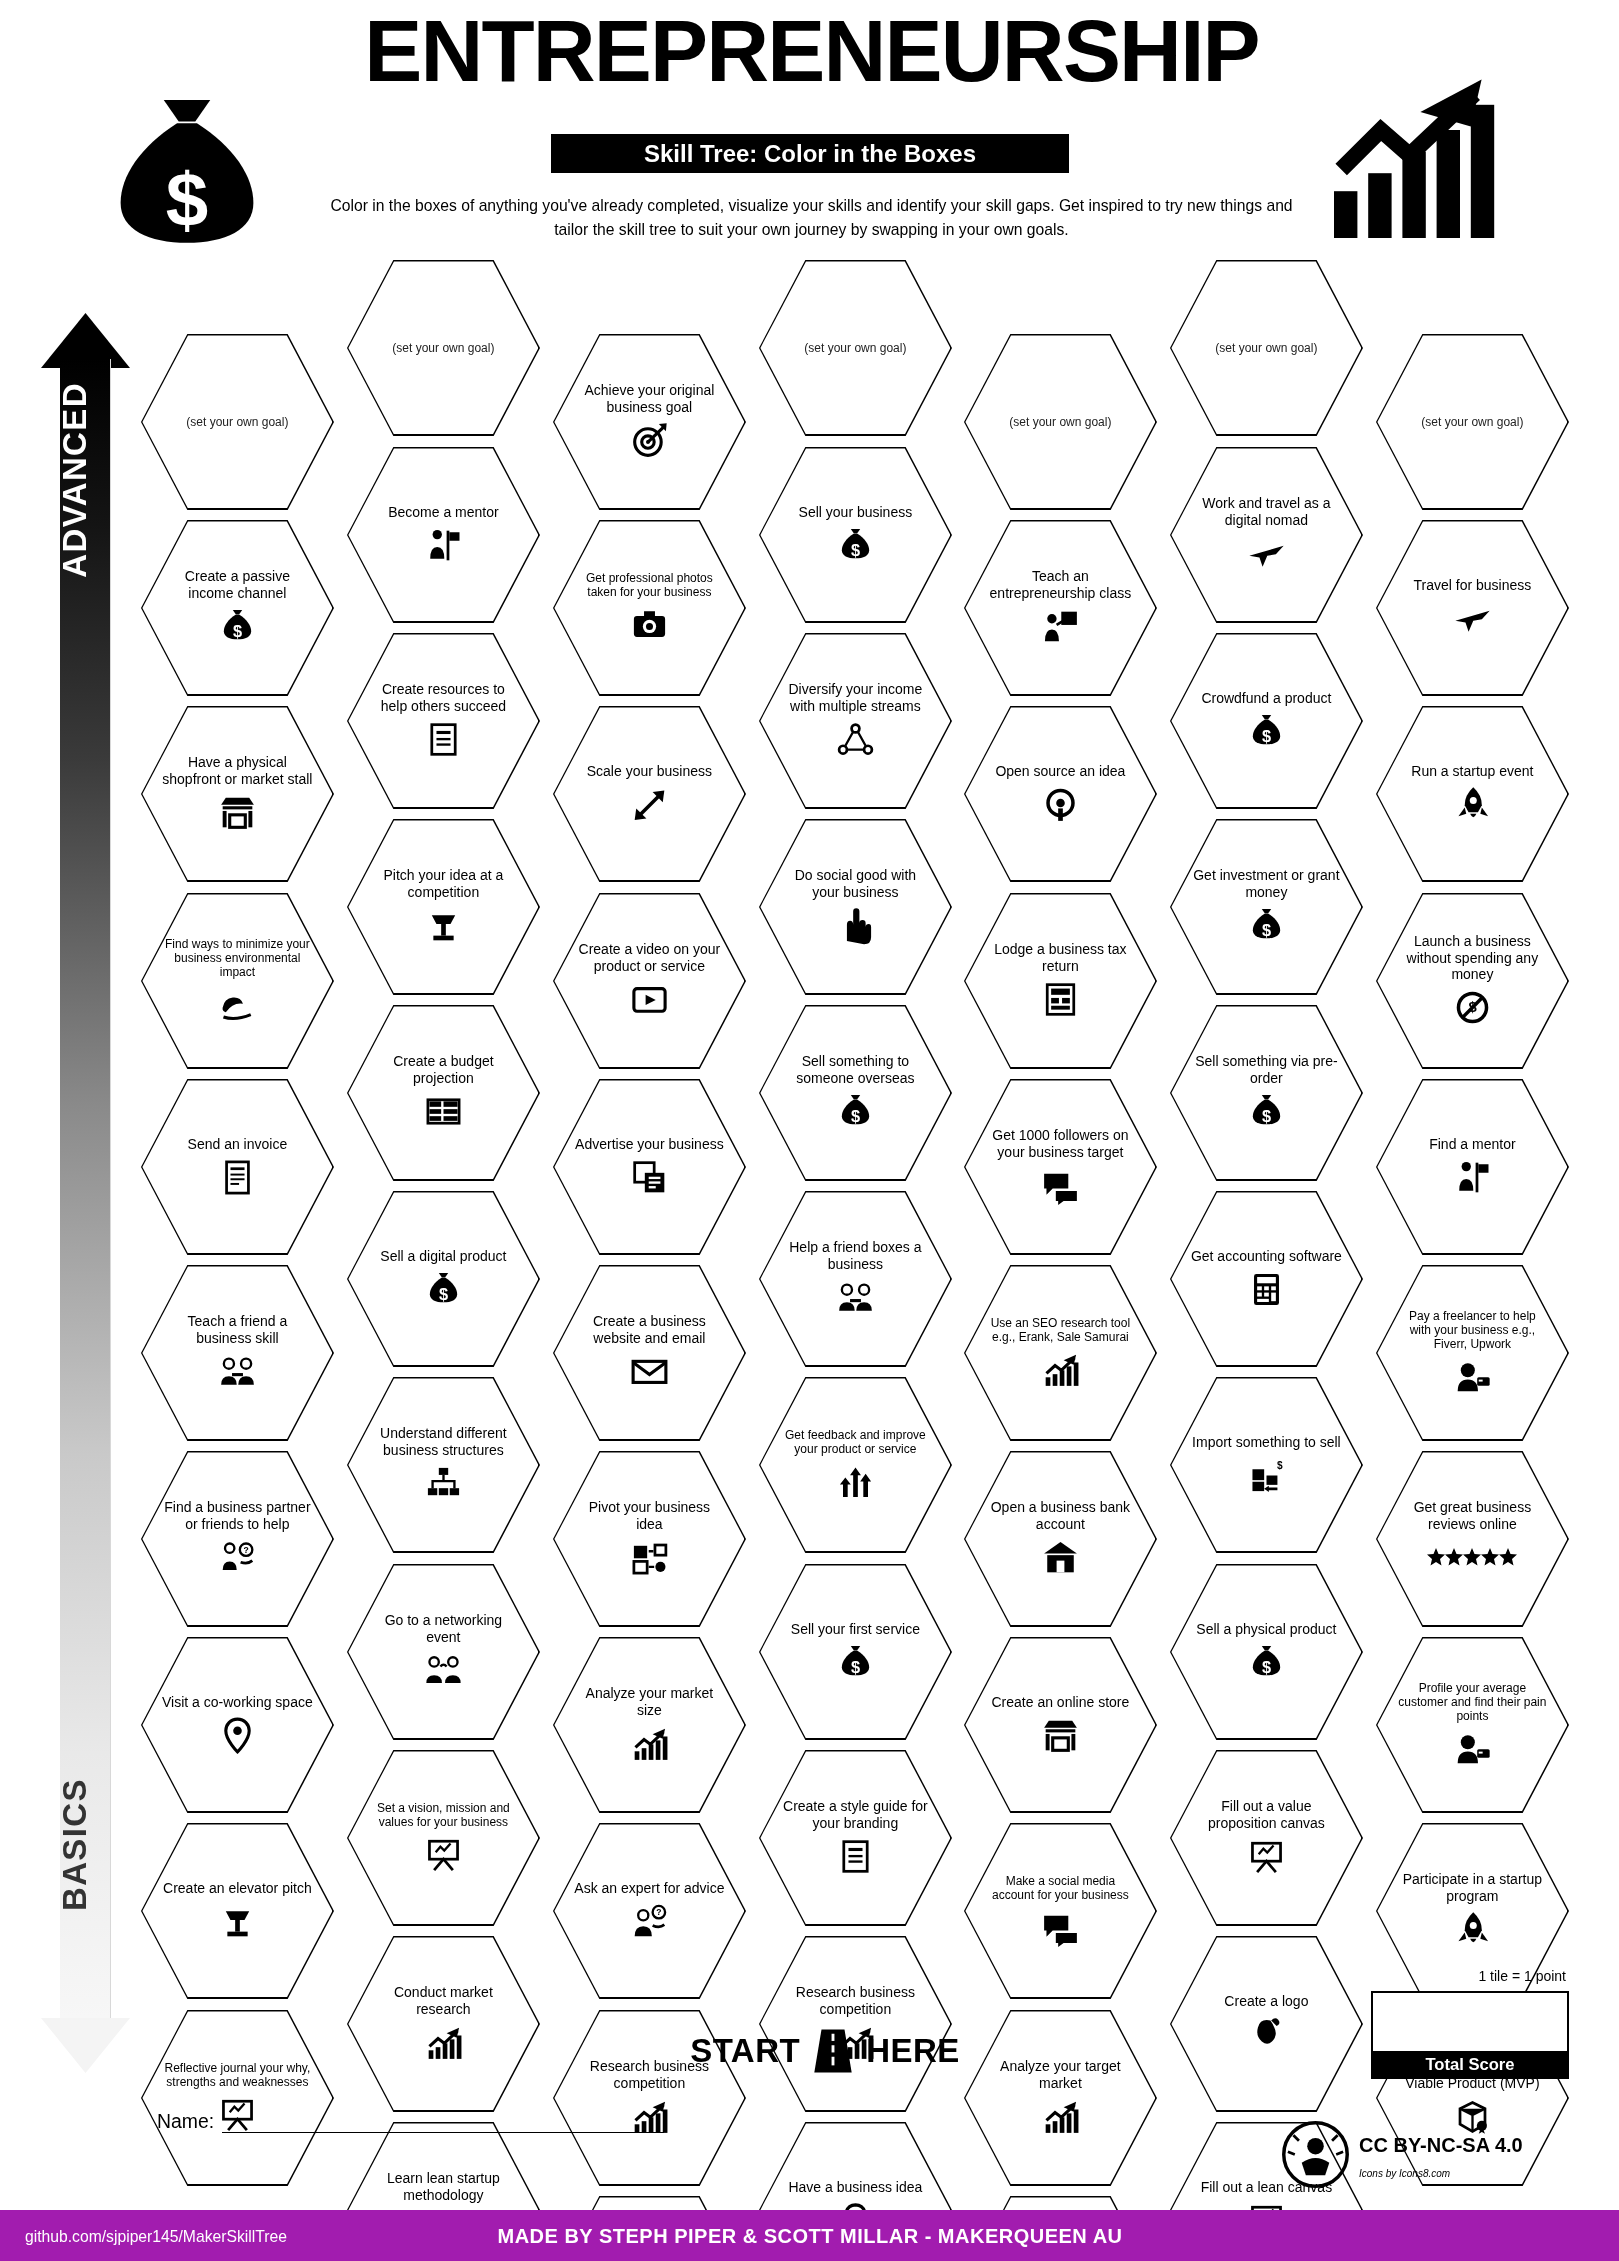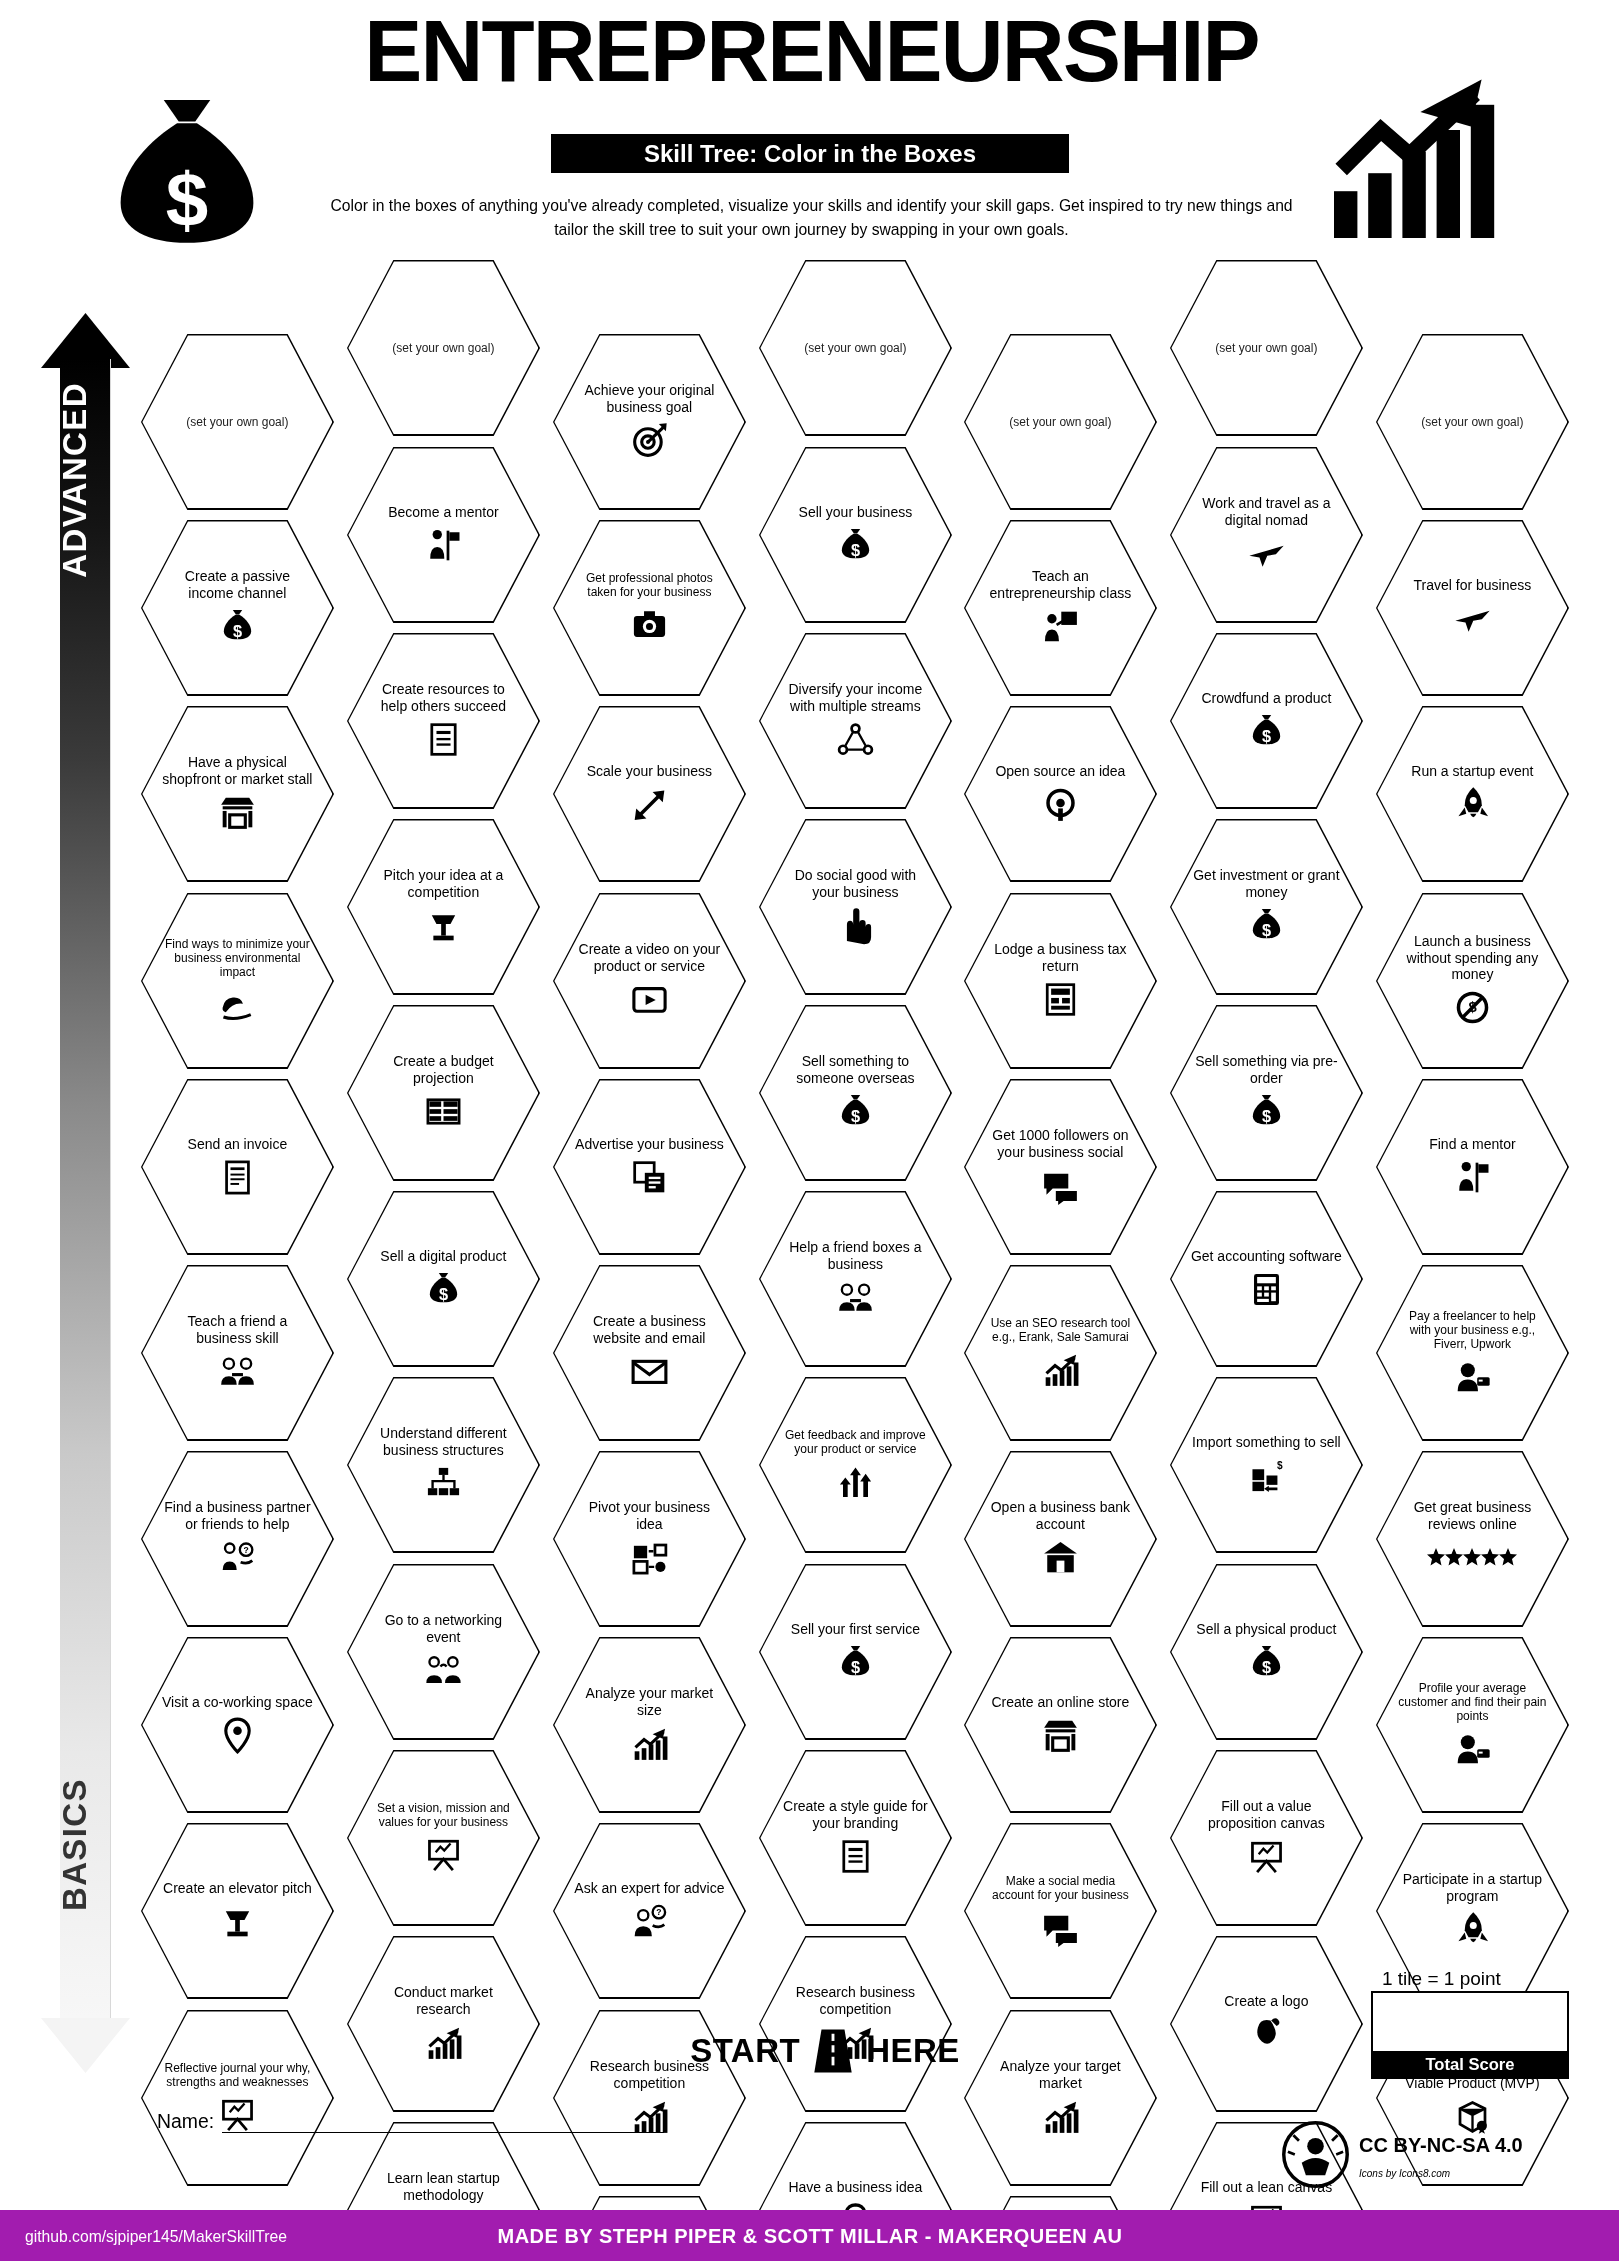--- a/index.html
+++ b/index.html
@@ -97,22 +97,22 @@
   
   #starthere {
     position:absolute; left:659px; top:2023px; width:332px; height:55px;
     display:flex; align-items:center; justify-content:center; gap:11px;
   }
   #starthere .word { font-size:33px; font-weight:bold; letter-spacing:0.5px; }
   #roadicon { width:44px; height:46px; }
 
   
   #tilepoint {
-    position:absolute; left:1382px; top:1968px; width:184px; text-align:left;
-    font-size:19px;
+    position:absolute; left:1382px; top:1968px; width:184px; text-align:right;
+    font-size:14px;
   }
   #scorebox {
     position:absolute; left:1371px; top:1991px; width:198px; height:88px;
     border:2.3px solid #000; background:#fff;
   }
   #scorelabel {
     position:absolute; left:1371px; top:2051px; width:198px; height:28px;
     background:#000; color:#fff; font-size:16.6px; font-weight:bold;
     display:flex; align-items:center; justify-content:center;
   }
@@ -746,21 +746,21 @@
             <rect x="26" y="22" width="48" height="16" fill="#000"></rect>
             <rect x="26" y="46" width="20" height="14" fill="#000"></rect>
             <rect x="54" y="46" width="20" height="14" fill="#000"></rect>
             <rect x="26" y="66" width="48" height="10" fill="#000"></rect>
           </svg>
         </div>
       </div>
     </div>
     <div class="hex" style="left: 964px; top: 1079px;">
       <div class="hex-in">
-        <div class="hex-label">Get 1000 followers on your business social</div>
+        <div class="hex-label">Get 1000 followers on your business target</div>
         <div class="hex-icon">
           <svg viewBox="0 0 100 100" width="39" height="39" aria-hidden="true">
             <path d="M8 20 h62 v38 h-40 L14 74 V58 H8z" fill="#000"></path>
             <path d="M36 62 h56 v28 h-34 L44 100 V90 h-8z" fill="#000" opacity="0"></path>
             <path d="M38 64 h54 v26 h-34 L44 100 V90 h-6z" fill="#000"></path>
           </svg>
         </div>
       </div>
     </div>
     <div class="hex" style="left: 964px; top: 1265px;">

